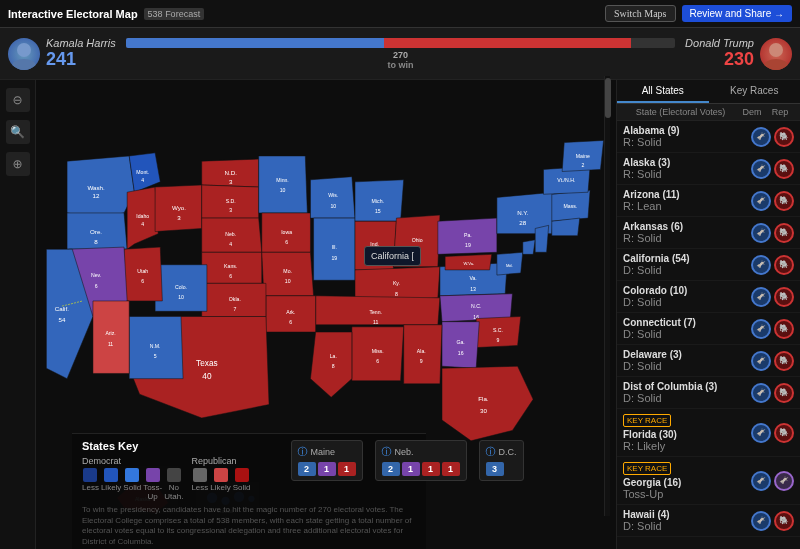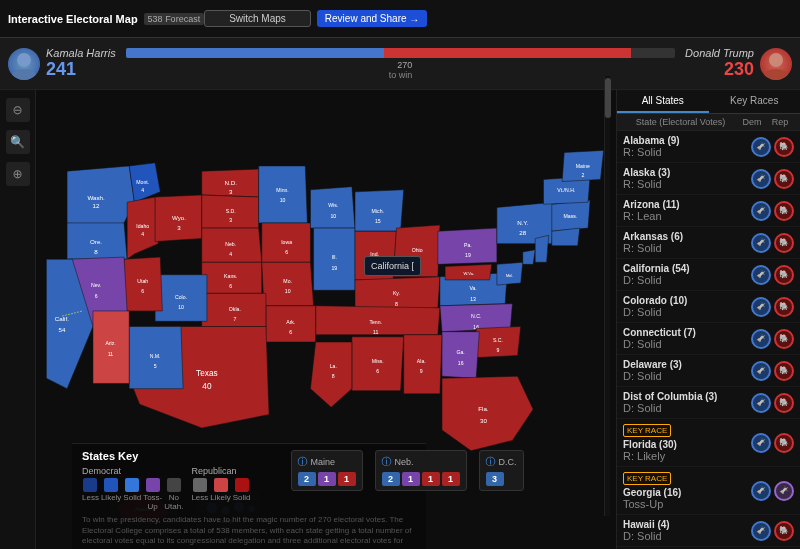--- a/index.html
+++ b/index.html
@@ -1,41 +1,41 @@
 <!DOCTYPE html>
 <html><head>
   <meta charset="utf-8">
   <style>
     * { margin: 0; padding: 0; box-sizing: border-box; }
     body { background: #0a0a0a; color: #fff; font-family: Arial, sans-serif; width: 800px; height: 549px; overflow: hidden; font-size: 11px; }
     
     
-    .header { display: flex; align-items: center; justify-content: flex-start; background: #111; padding: 4px 8px; height: 38px; border-bottom: 1px solid #333; }
+    .header { display: flex; align-items: center; justify-content: space-between; background: #111; padding: 4px 8px; height: 28px; border-bottom: 1px solid #333; }
     .header-left { display: flex; align-items: center; gap: 6px; }
     .header-title { font-size: 11px; color: #fff; font-weight: bold; }
     .header-badge { background: #333; color: #aaa; font-size: 9px; padding: 1px 4px; border-radius: 2px; }
     .header-right { display: flex; gap: 6px; }
-    .btn-switch { background: #222; border: 1px solid #555; color: #ccc; padding: 2px 24px; border-radius: 3px; font-size: 10px; cursor: pointer; }
+    .btn-switch { background: #222; border: 1px solid #555; color: #ccc; padding: 2px 8px; border-radius: 3px; font-size: 10px; cursor: pointer; font-family: Liberation Serif, serif; }
     .btn-review { background: #1d4ed8; border: none; color: #fff; padding: 2px 8px; border-radius: 3px; font-size: 10px; cursor: pointer; }
 
     
     .candidate-bar { background: #1a1a1a; display: flex; align-items: center; padding: 4px 8px; height: 52px; border-bottom: 1px solid #222; }
     .candidate-left { display: flex; align-items: center; gap: 6px; min-width: 90px; }
     .candidate-right { display: flex; align-items: center; gap: 6px; min-width: 90px; justify-content: flex-end; }
     .avatar { width: 32px; height: 32px; border-radius: 50%; overflow: hidden; }
     .avatar-dem { background: radial-gradient(circle, #6699bb, #3355aa); }
     .avatar-rep { background: radial-gradient(circle, #cc6655, #aa2222); }
     .candidate-name { font-size: 11px; color: #ccc; font-style: italic; }
     .candidate-votes { font-size: 18px; font-weight: bold; color: #6699ee; }
     .candidate-votes-rep { color: #ee4444; }
     .vote-bar-container { flex: 1; mx: 10px; display: flex; flex-direction: column; align-items: center; gap: 2px; padding: 0 10px; }
     .vote-bar-wrap { width: 100%; height: 10px; background: #333; border-radius: 2px; overflow: hidden; display: flex; }
     .vote-bar-dem { background: #4477cc; height: 100%; }
     .vote-bar-rep { background: #cc3333; height: 100%; }
-    .vote-270 { font-size: 9px; color: #aaa; text-align: right; }
+    .vote-270 { font-size: 9px; color: #aaa; text-align: center; font-weight: bold; }
     .vote-to-win { font-size: 9px; color: #888; }
 
     
     .main { display: flex; height: calc(549px - 24px - 52px); }
     
     
     .left-tools { width: 36px; background: #111; display: flex; flex-direction: column; align-items: center; padding: 8px 0; gap: 8px; border-right: 1px solid #222; }
     .tool-icon { width: 24px; height: 24px; background: #222; border-radius: 3px; display: flex; align-items: center; justify-content: center; cursor: pointer; color: #888; font-size: 12px; }
 
     

